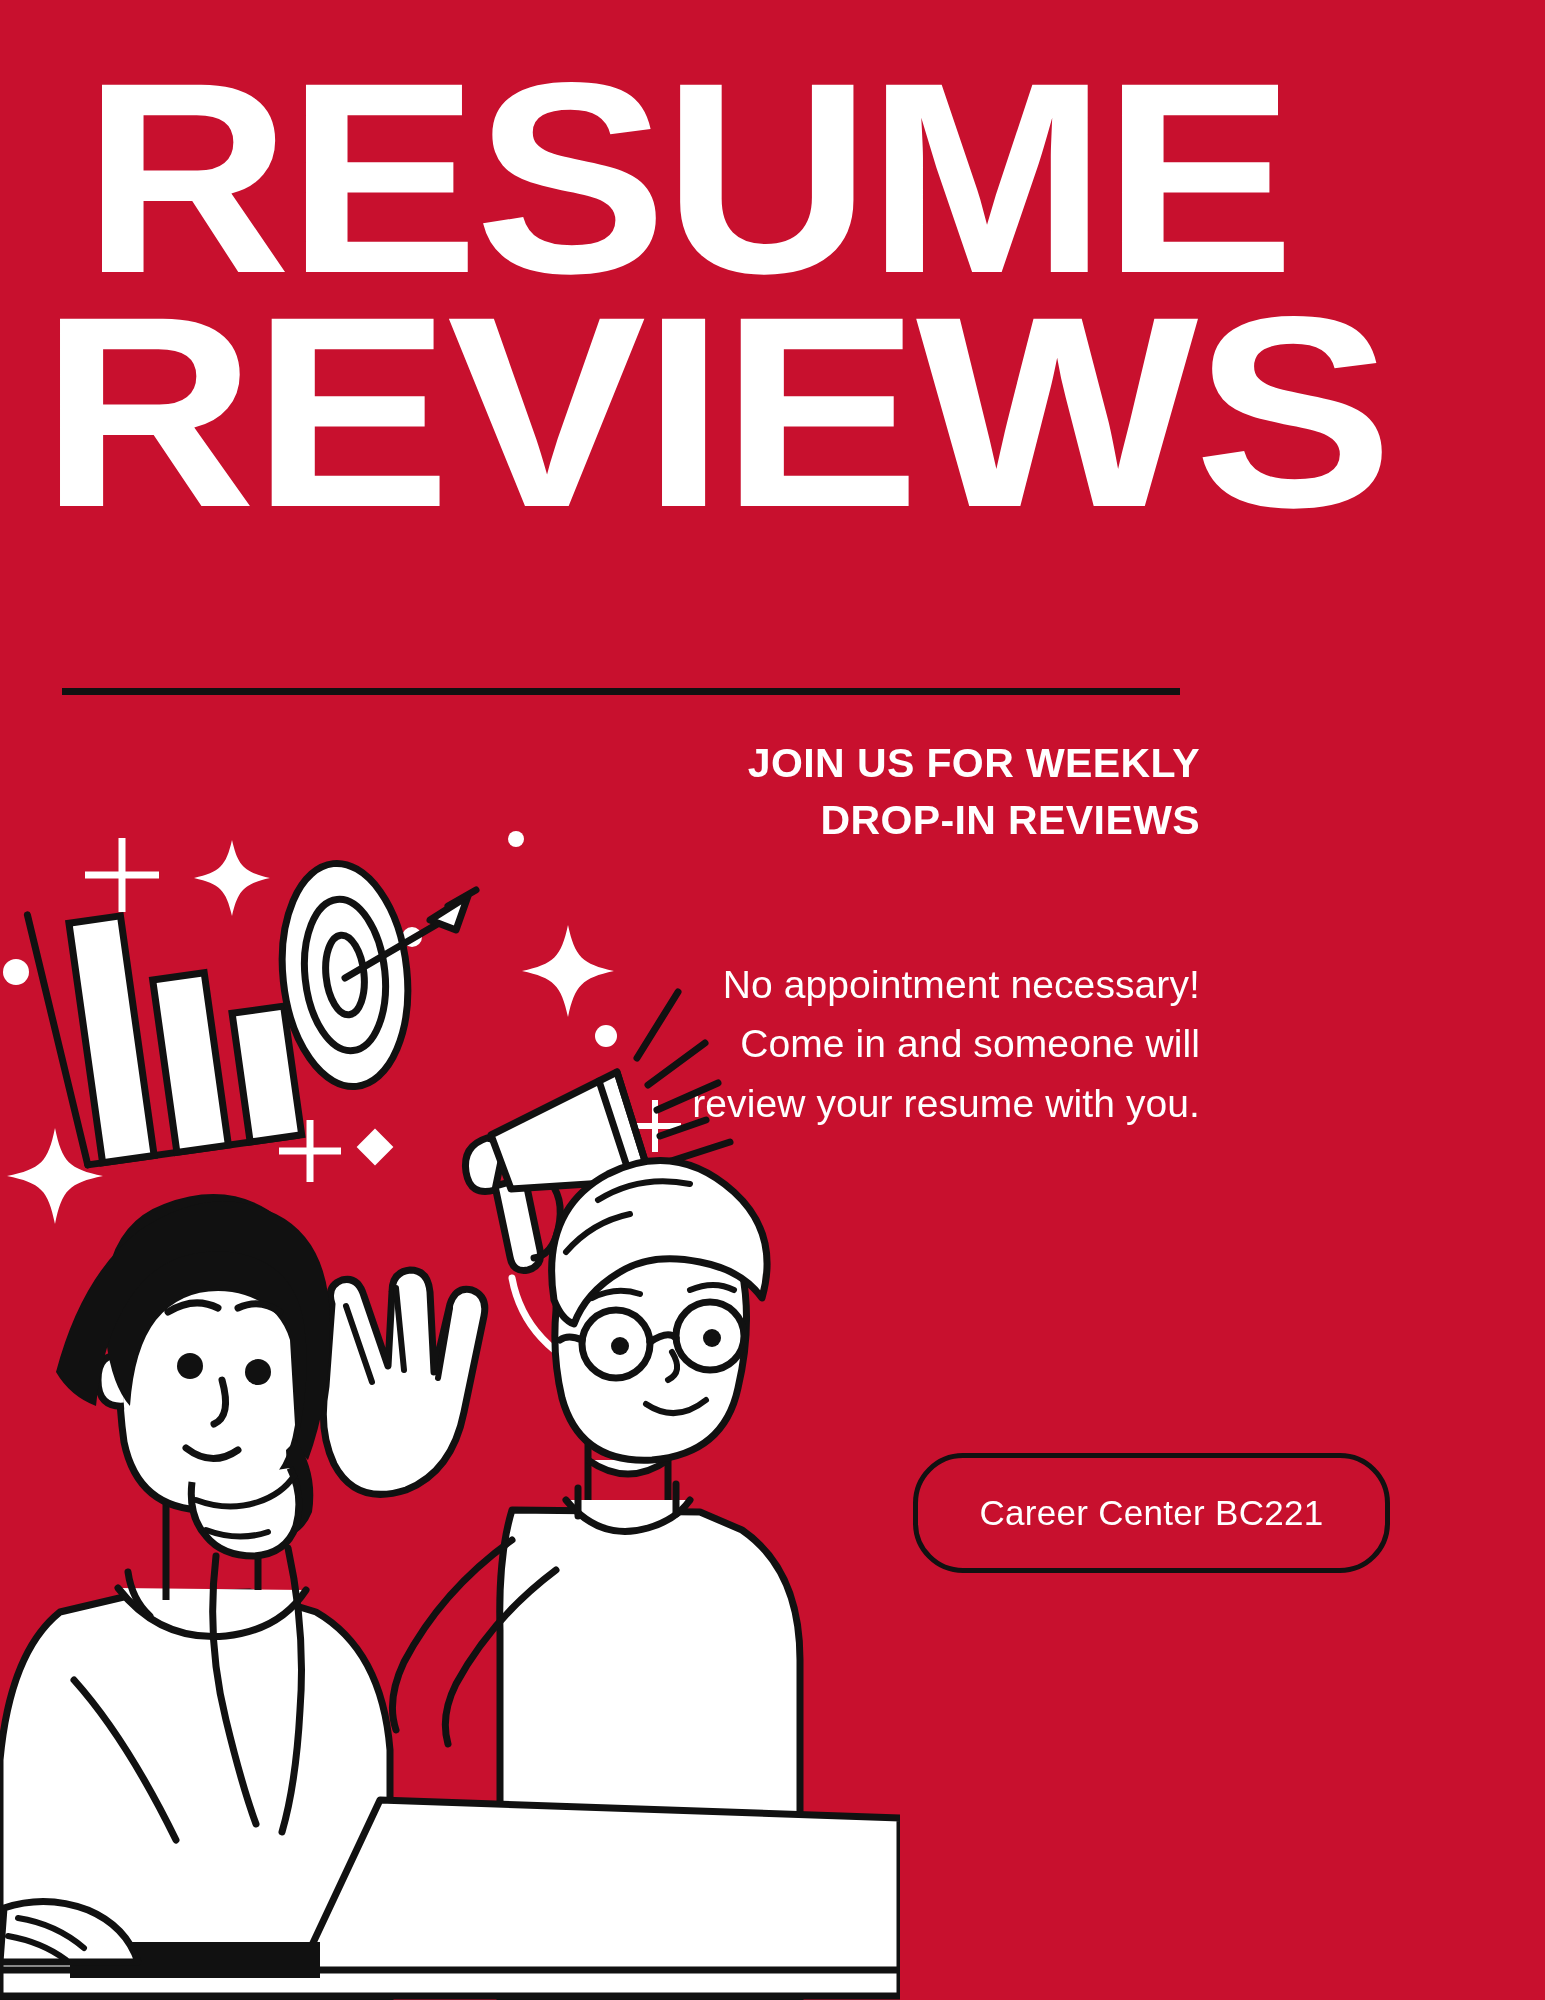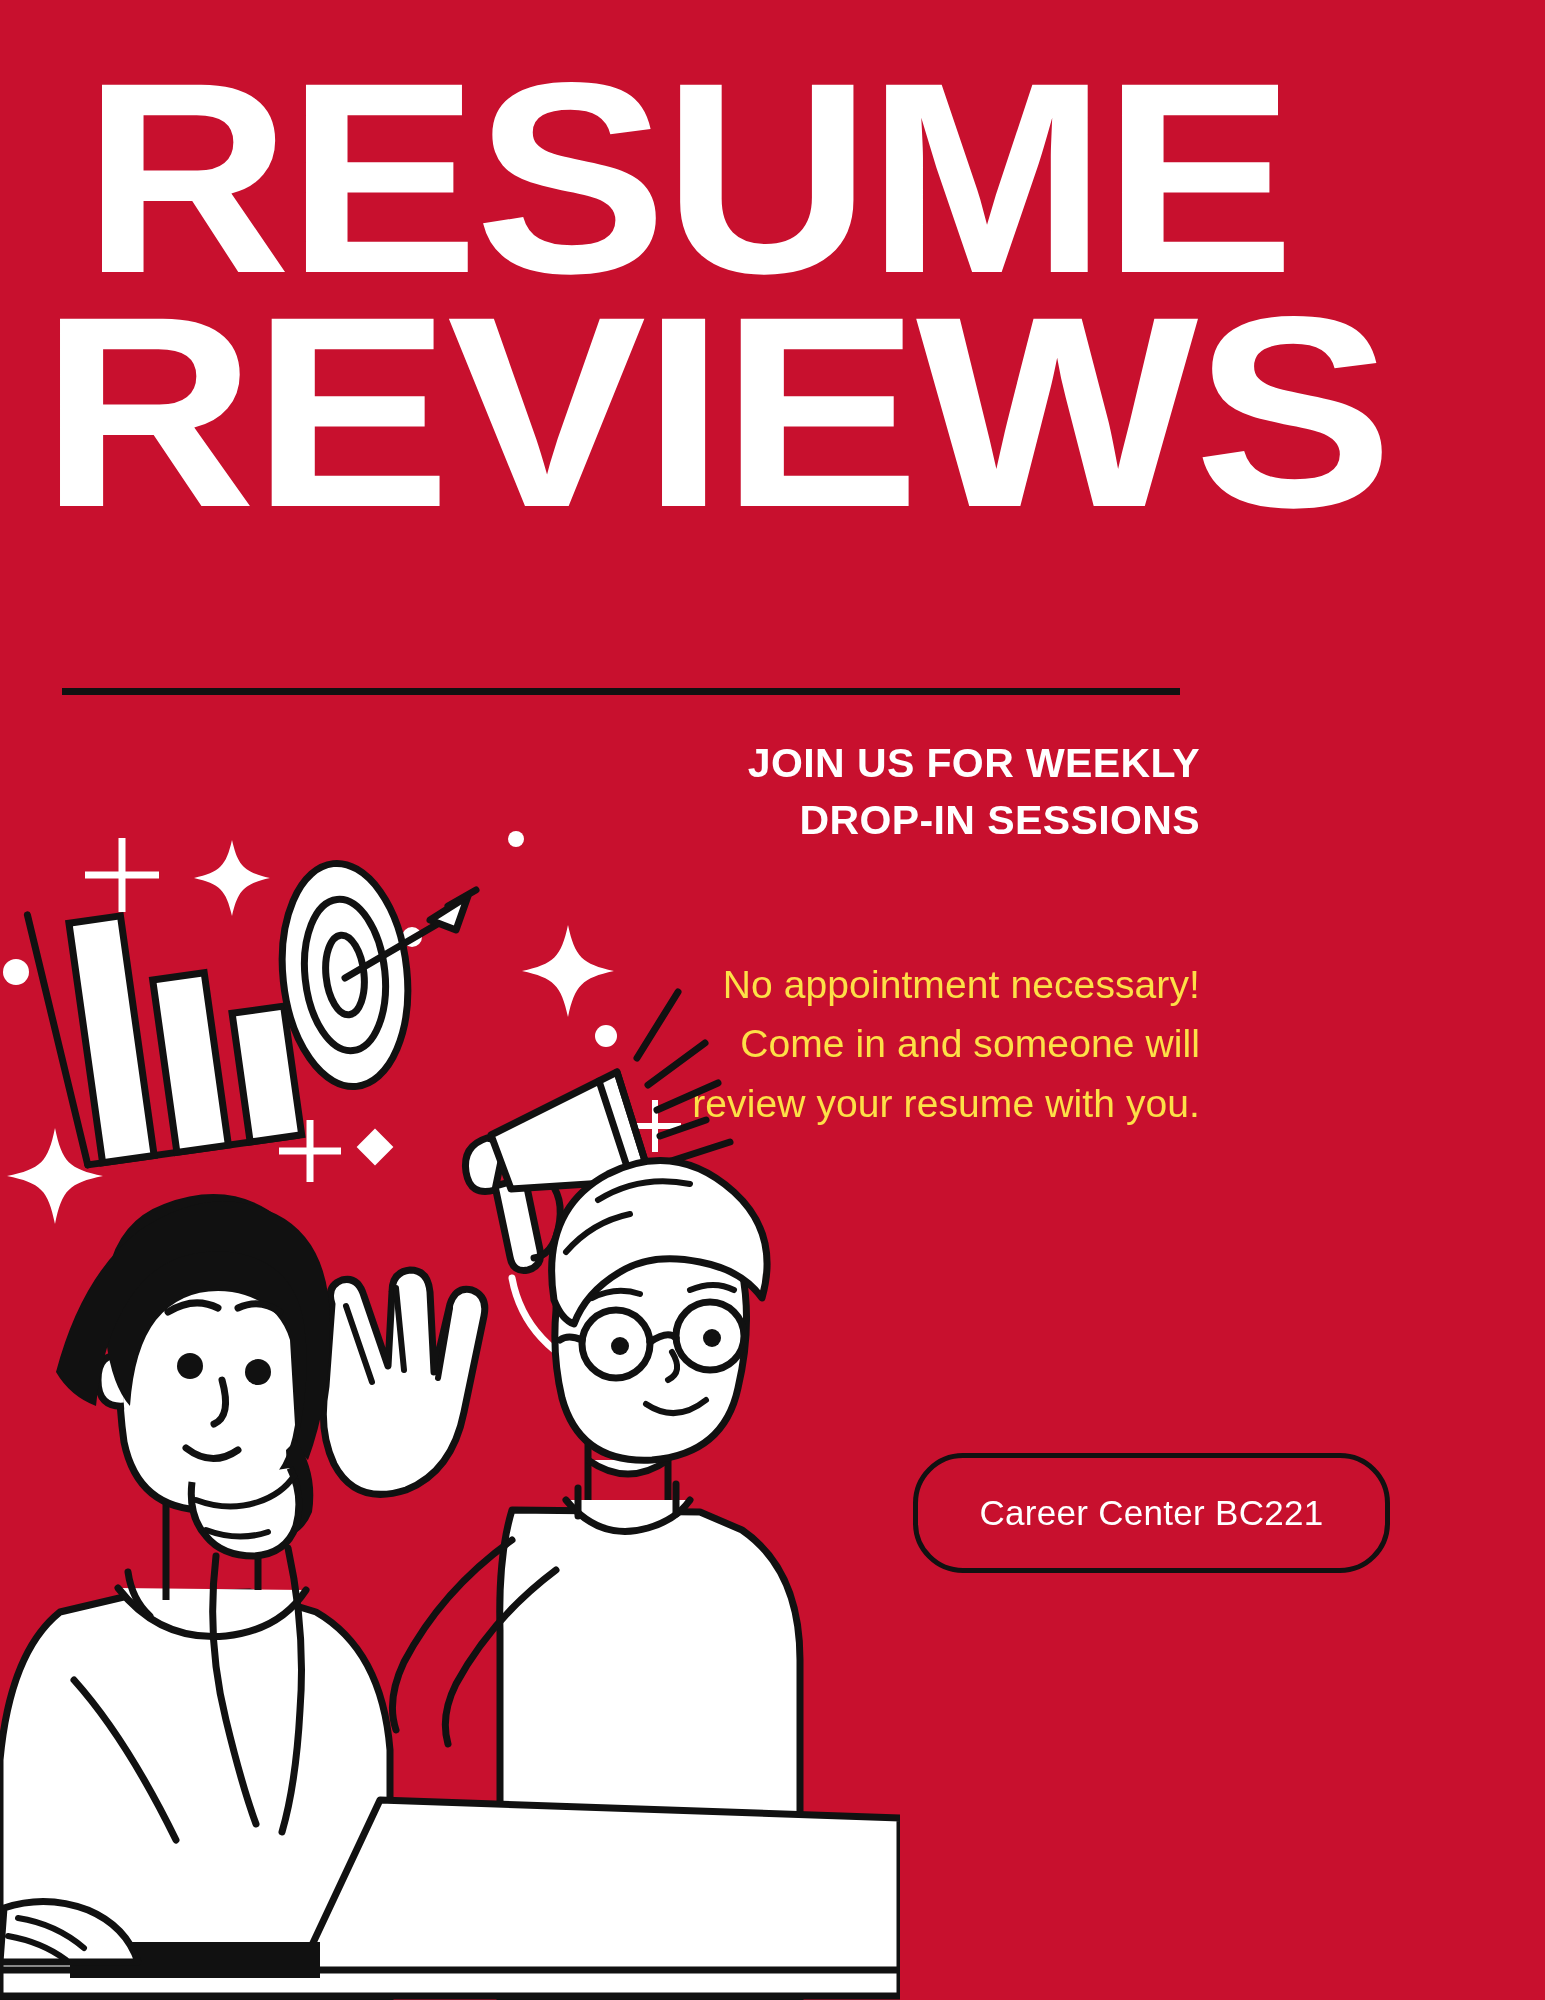--- a/index.html
+++ b/index.html
@@ -64,21 +64,21 @@
     letter-spacing: 0.4px;
   }
   .subhead div { display: block; }
 
   .bodycopy {
     position: absolute;
     left: 560px;
     top: 955px;
     width: 640px;
     text-align: right;
-    color: #fde047;
+    color: #ffffff;
     font-weight: 400;
     font-size: 39px;
     line-height: 1.52;
     letter-spacing: 0.1px;
   }
   .bodycopy div { display: block; }
 
   .schedule {
     position: absolute;
     left: 640px;
@@ -143,21 +143,21 @@
 <div id="poster">
 
   <div class="headline-block">
     <span class="headline-line l1">RESUME</span>
     <span class="headline-line l2">REVIEWS</span>
   </div>
   <div class="headline-rule"></div>
 
   <div class="subhead">
     <div>JOIN US FOR WEEKLY</div>
-    <div>DROP-IN SESSIONS</div>
+    <div>DROP-IN REVIEWS</div>
   </div>
 
   <div class="bodycopy">
     <div>No appointment necessary!</div>
     <div>Come in and someone will</div>
     <div>review your resume with you.</div>
   </div>
 
 
   <div class="location-pill">

